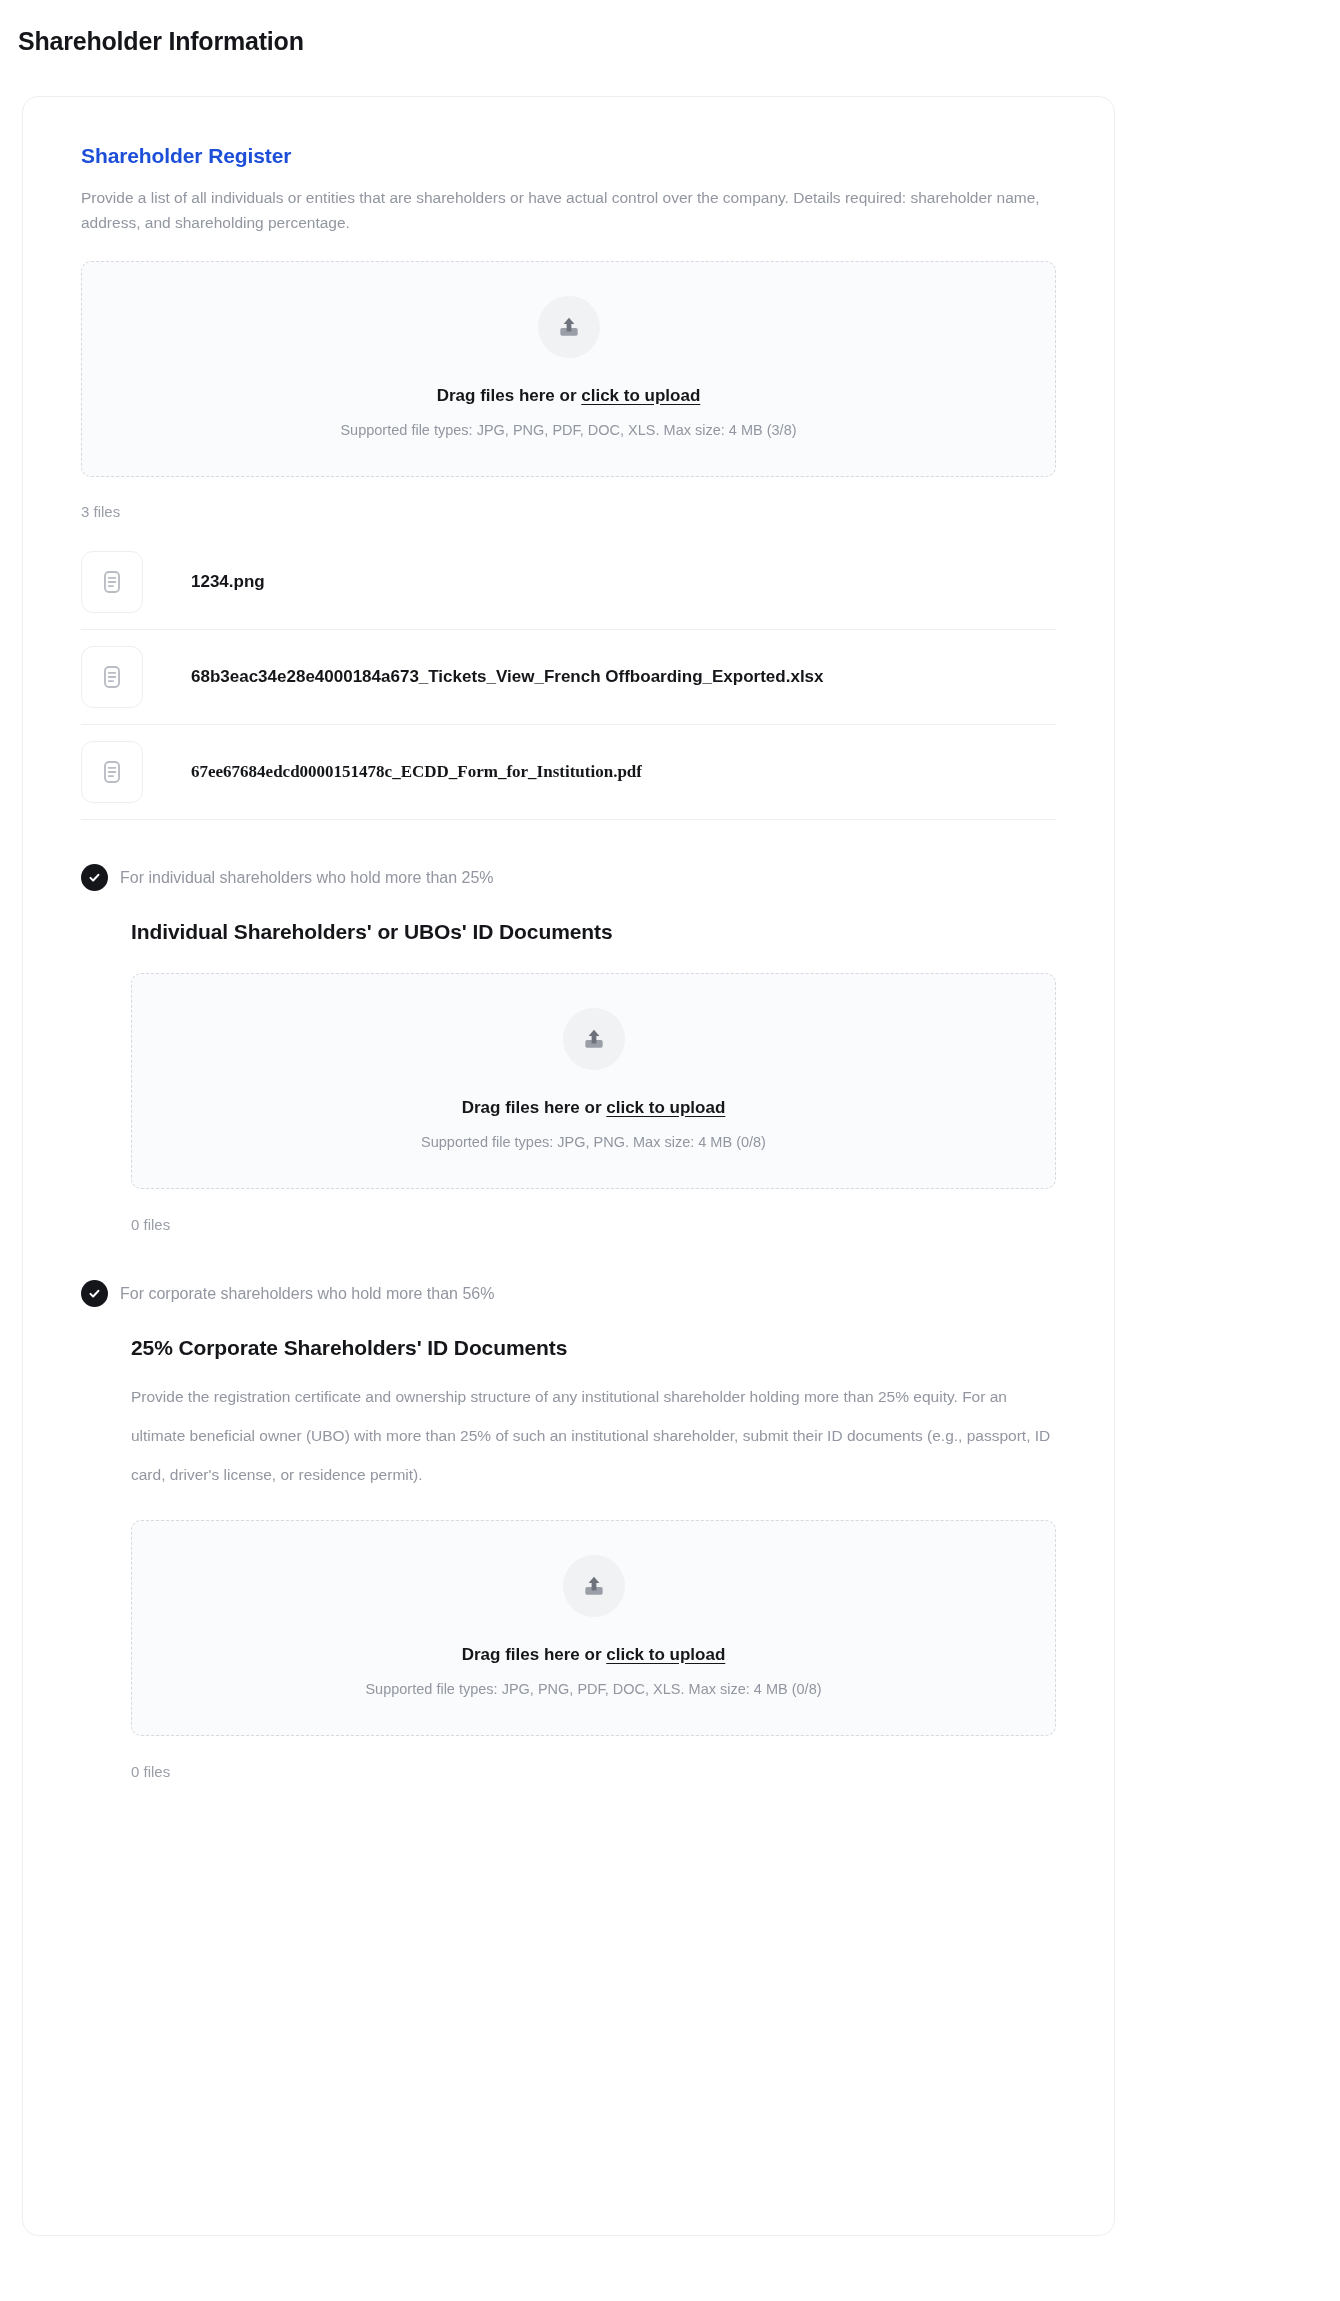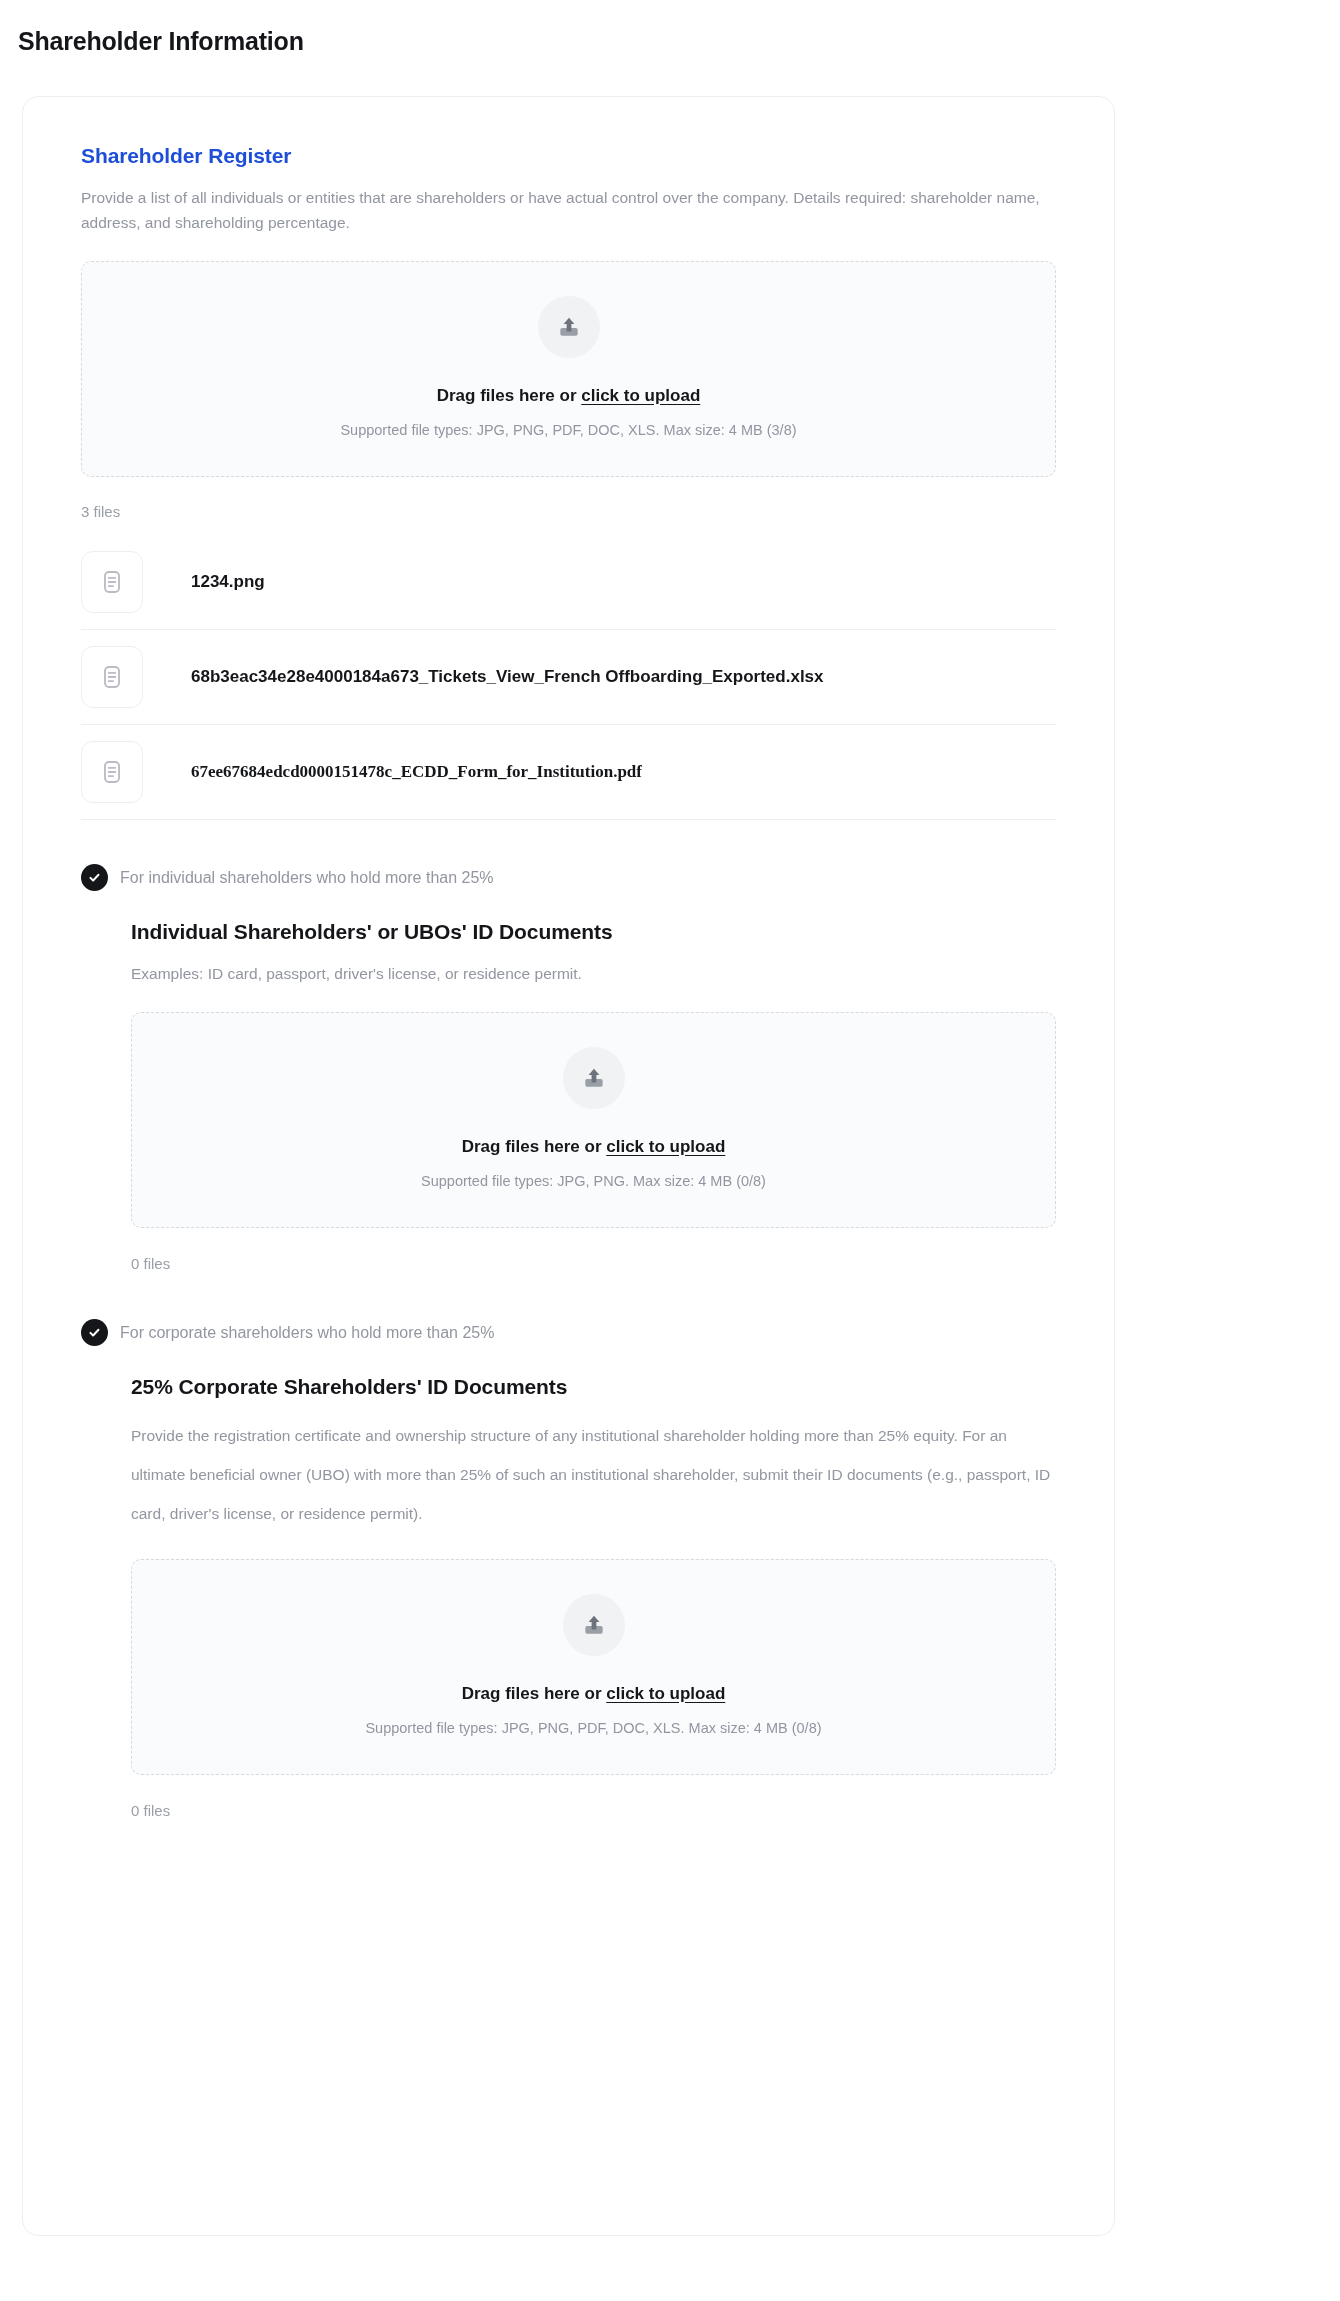--- a/index.html
+++ b/index.html
@@ -265,21 +265,20 @@
         <span class="check-circle">
           <svg width="15" height="15" viewBox="0 0 24 24" fill="none" aria-hidden="true">
             <path d="M5.5 12.6 L9.8 16.8 L18.4 7.6" stroke="#ffffff" stroke-width="3.1" stroke-linecap="round" stroke-linejoin="round"></path>
           </svg>
         </span>
         <span class="check-label">For individual shareholders who hold more than 25%</span>
       </div>
 
       <div class="sub-body">
         <h3 class="sub-title">Individual Shareholders' or UBOs' ID Documents</h3>
-        <p class="sub-desc tight">Examples: ID card, passport, driver's license, or residence permit.</p>
 
         <div class="dropzone">
           <div class="dz-icon-wrap">
             <svg class="arrow-up" width="26" height="26" viewBox="0 0 24 24" fill="none" aria-hidden="true">
               <rect x="4" y="13" width="16" height="7" rx="1.6" fill="#9a9ea7"></rect>
               <path d="M12 3.5 L17 9.2 H14.2 V16.2 H9.8 V9.2 H7 Z" fill="#6e727c"></path>
             </svg>
           </div>
           <div class="dz-main">
             <span>Drag files here or </span><span class="dz-link">click to upload</span>
@@ -291,21 +290,21 @@
       </div>
     </div>
 
     <div class="subsection">
       <div class="check-row">
         <span class="check-circle">
           <svg width="15" height="15" viewBox="0 0 24 24" fill="none" aria-hidden="true">
             <path d="M5.5 12.6 L9.8 16.8 L18.4 7.6" stroke="#ffffff" stroke-width="3.1" stroke-linecap="round" stroke-linejoin="round"></path>
           </svg>
         </span>
-        <span class="check-label">For corporate shareholders who hold more than 25%</span>
+        <span class="check-label">For corporate shareholders who hold more than 56%</span>
       </div>
 
       <div class="sub-body">
         <h3 class="sub-title">25% Corporate Shareholders' ID Documents</h3>
         <p class="sub-desc">Provide the registration certificate and ownership structure of any institutional shareholder holding more than 25% equity. For an ultimate beneficial owner (UBO) with more than 25% of such an institutional shareholder, submit their ID documents (e.g., passport, ID card, driver's license, or residence permit).</p>
 
         <div class="dropzone">
           <div class="dz-icon-wrap">
             <svg class="arrow-up" width="26" height="26" viewBox="0 0 24 24" fill="none" aria-hidden="true">
               <rect x="4" y="13" width="16" height="7" rx="1.6" fill="#9a9ea7"></rect>

